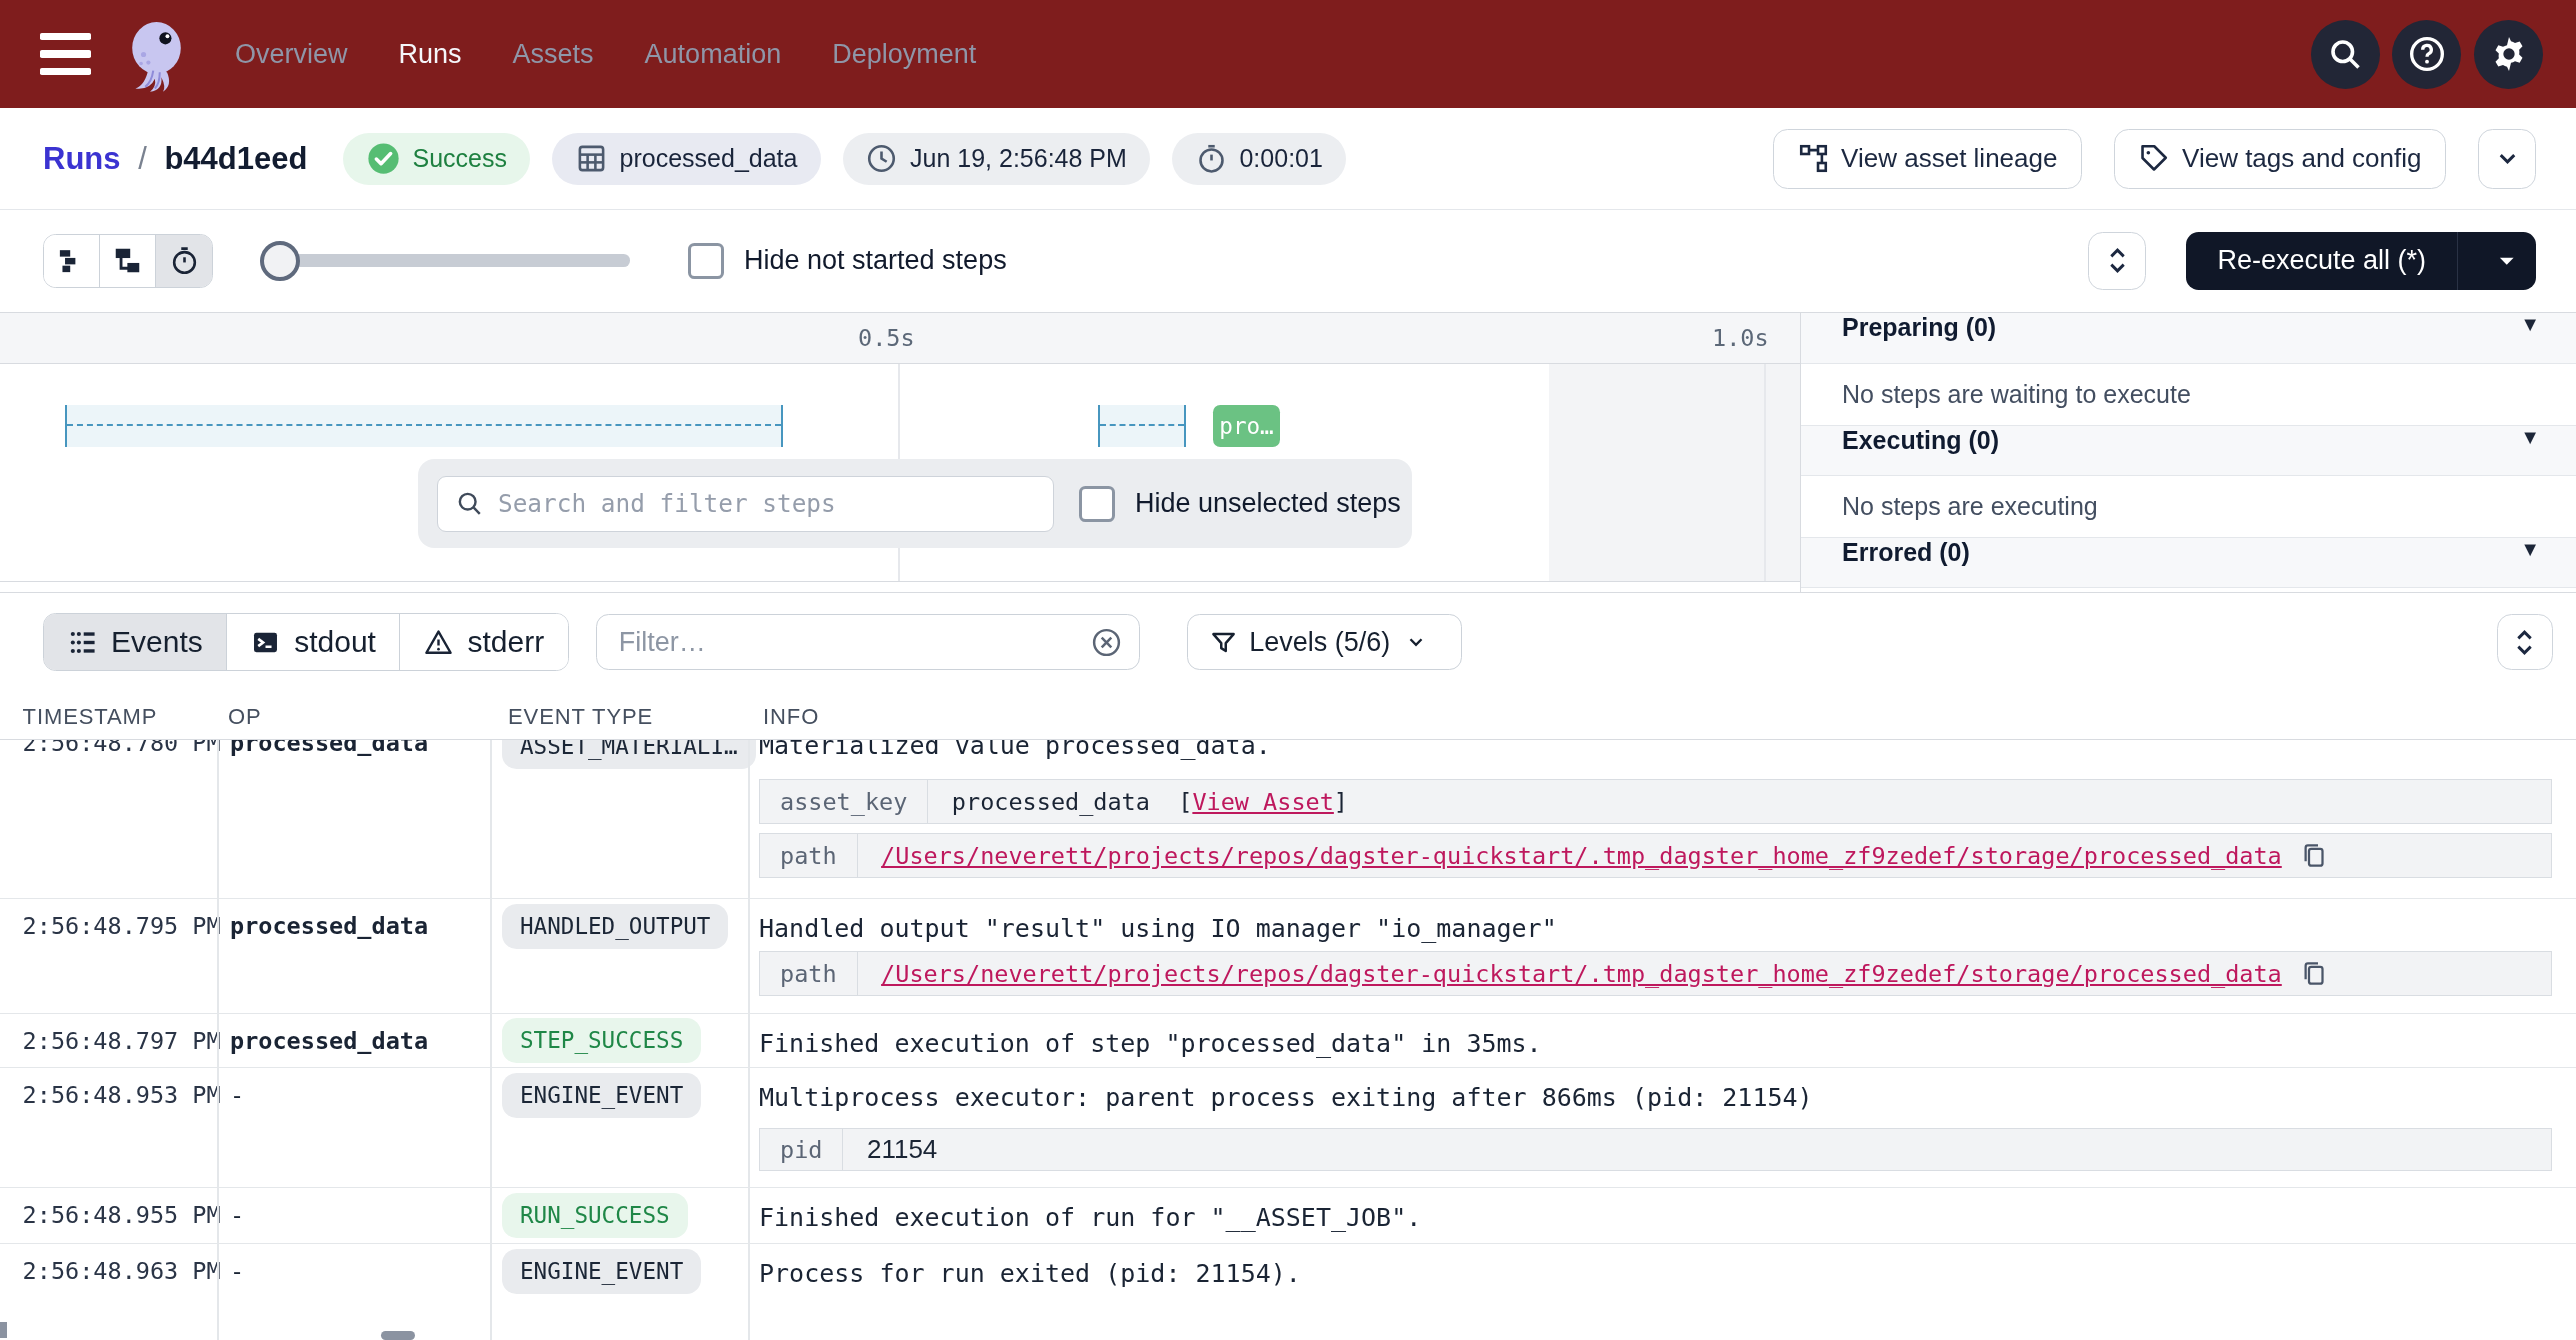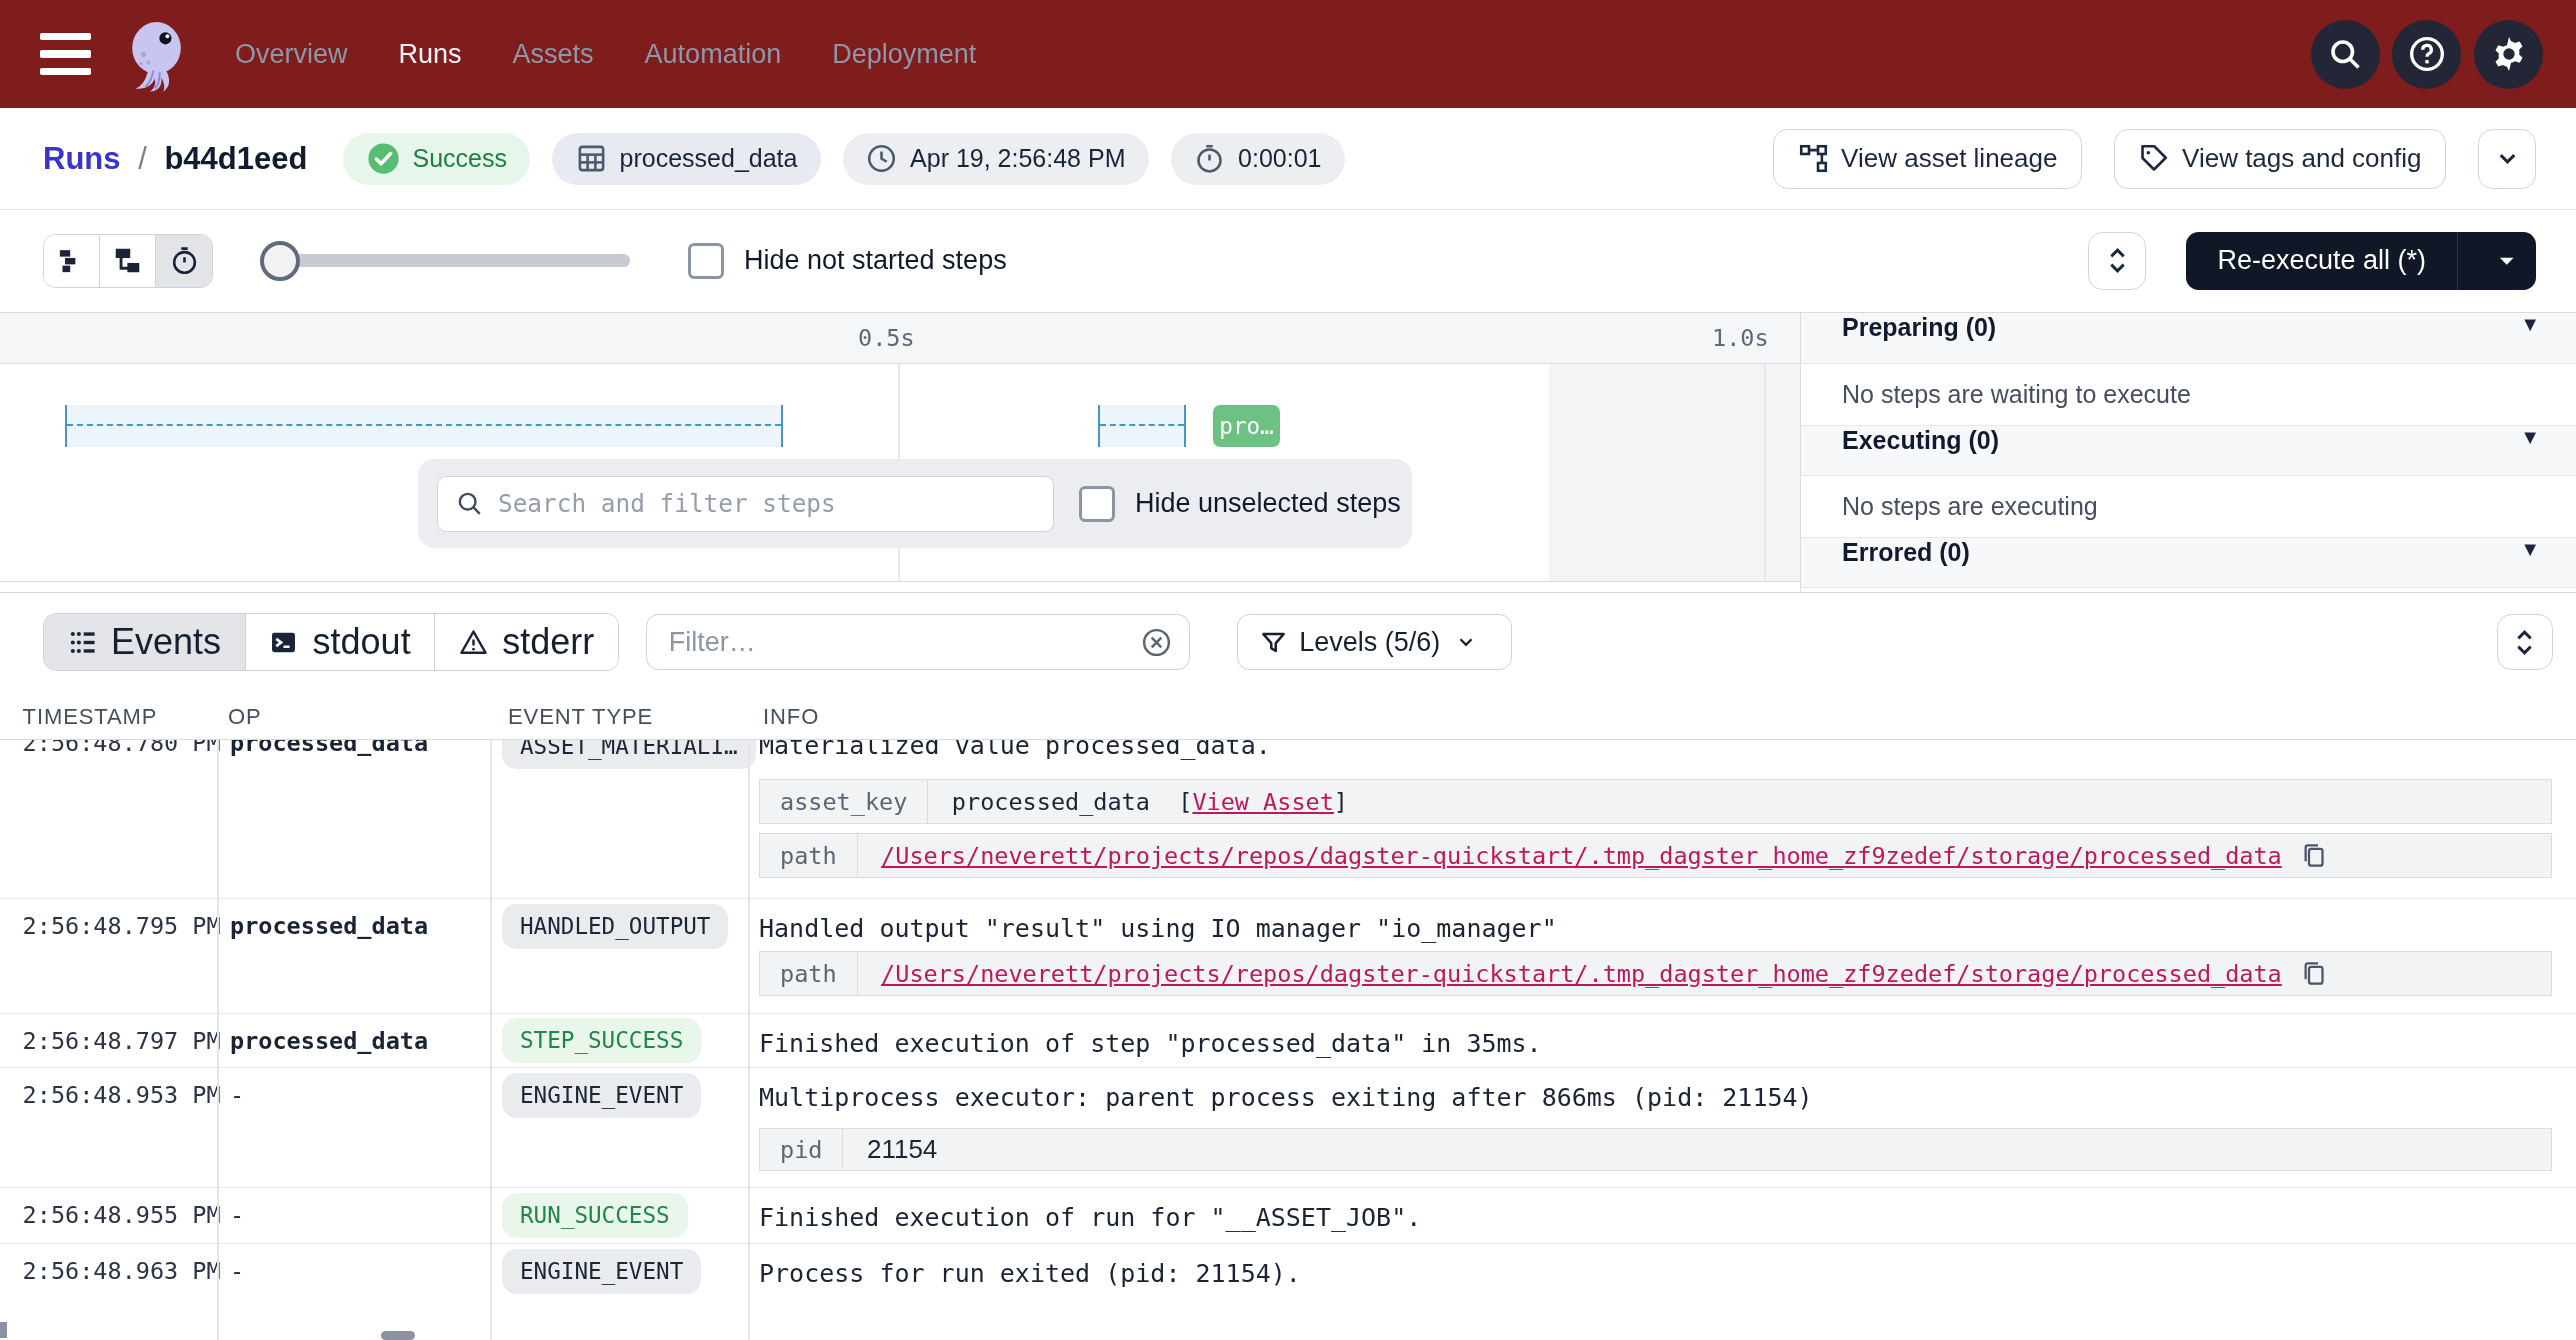--- a/index.html
+++ b/index.html
@@ -93,21 +93,21 @@
   .sect-h + .sect-h, .sect-b + .sect-h { border-top:1.8px solid #e4e7eb; }
   .sect-h .t { margin-left:41px; font-size:25px; font-weight:700; color:#101b30; }
   .sect-h .chev { margin-left:auto; margin-right:36px; font-size:20px; color:#1c2638; }
   .sect-b { height:61px; display:flex; align-items:center; font-size:25px; color:#434e60; padding-left:41px; }
 
   
   #etoolbar { position:absolute; left:0; top:592px; width:2576px; height:99px; background:#fff;
     border-top:1.8px solid #d8dbe0; display:flex; align-items:center; }
   .tabs { display:flex; border:1.8px solid #ccd2d9; border-radius:12.6px; overflow:hidden; margin-left:43px; }
   .tab { height:56px; display:flex; align-items:center; padding:0 23.5px; background:#fff;
-    border-right:1.8px solid #ccd2d9; font-size:36px; color:#16202f; cursor:pointer; white-space:nowrap; }
+    border-right:1.8px solid #ccd2d9; font-size:30px; color:#16202f; cursor:pointer; white-space:nowrap; }
   .tab:last-child { border-right:none; }
   .tab.sel { background:#e2e4e8; }
   .tab svg { margin-right:14.5px; }
   #filterwrap { position:relative; margin-left:27px; width:544px; height:56px; }
   #filterwrap input { width:100%; height:100%; border:1.8px solid #ccd2d9; border-radius:12.6px; padding:0 63px 0 22px;
     font-size:27px; color:#27303f; outline:none; }
   #filterwrap input::placeholder { color:#8d96a4; }
   #filterclear { position:absolute; right:16.3px; top:11.7px; cursor:pointer; }
   #levelsbtn { margin-left:47px; height:56px; border:1.8px solid #ccd2d9; border-radius:12.6px; display:flex;
     align-items:center; padding:0 22px; font-size:27px; color:#16202f; cursor:pointer; white-space:nowrap; }
@@ -215,21 +215,21 @@
           <line x1="15" y1="9" x2="15" y2="21"></line>
           <line x1="3" y1="15" x2="21" y2="15"></line>
         </svg>
       <span>processed_data</span>
     </div>
     <div class="hpill" id="pill-time">
       <svg width="31" height="31" viewBox="0 0 24 24" fill="none" stroke="#4d5a6e" stroke-width="2">
           <circle cx="12" cy="12" r="9.5"></circle>
           <path d="M 12 6.5 v 5.5 l 4 2.5"></path>
         </svg>
-      <span>Apr 19, 2:56:48 PM</span>
+      <span>Jun 19, 2:56:48 PM</span>
     </div>
     <div class="hpill" id="pill-duration">
       <svg width="31" height="31" viewBox="0 0 24 24" fill="none" stroke="#4d5a6e" stroke-width="2">
           <circle cx="12" cy="13.5" r="8.5"></circle>
           <line x1="12" y1="9" x2="12" y2="13.5"></line>
           <line x1="9.5" y1="2.5" x2="14.5" y2="2.5"></line>
         </svg>
       <span>0:00:01</span>
     </div>
     <div class="hdr-actions">

